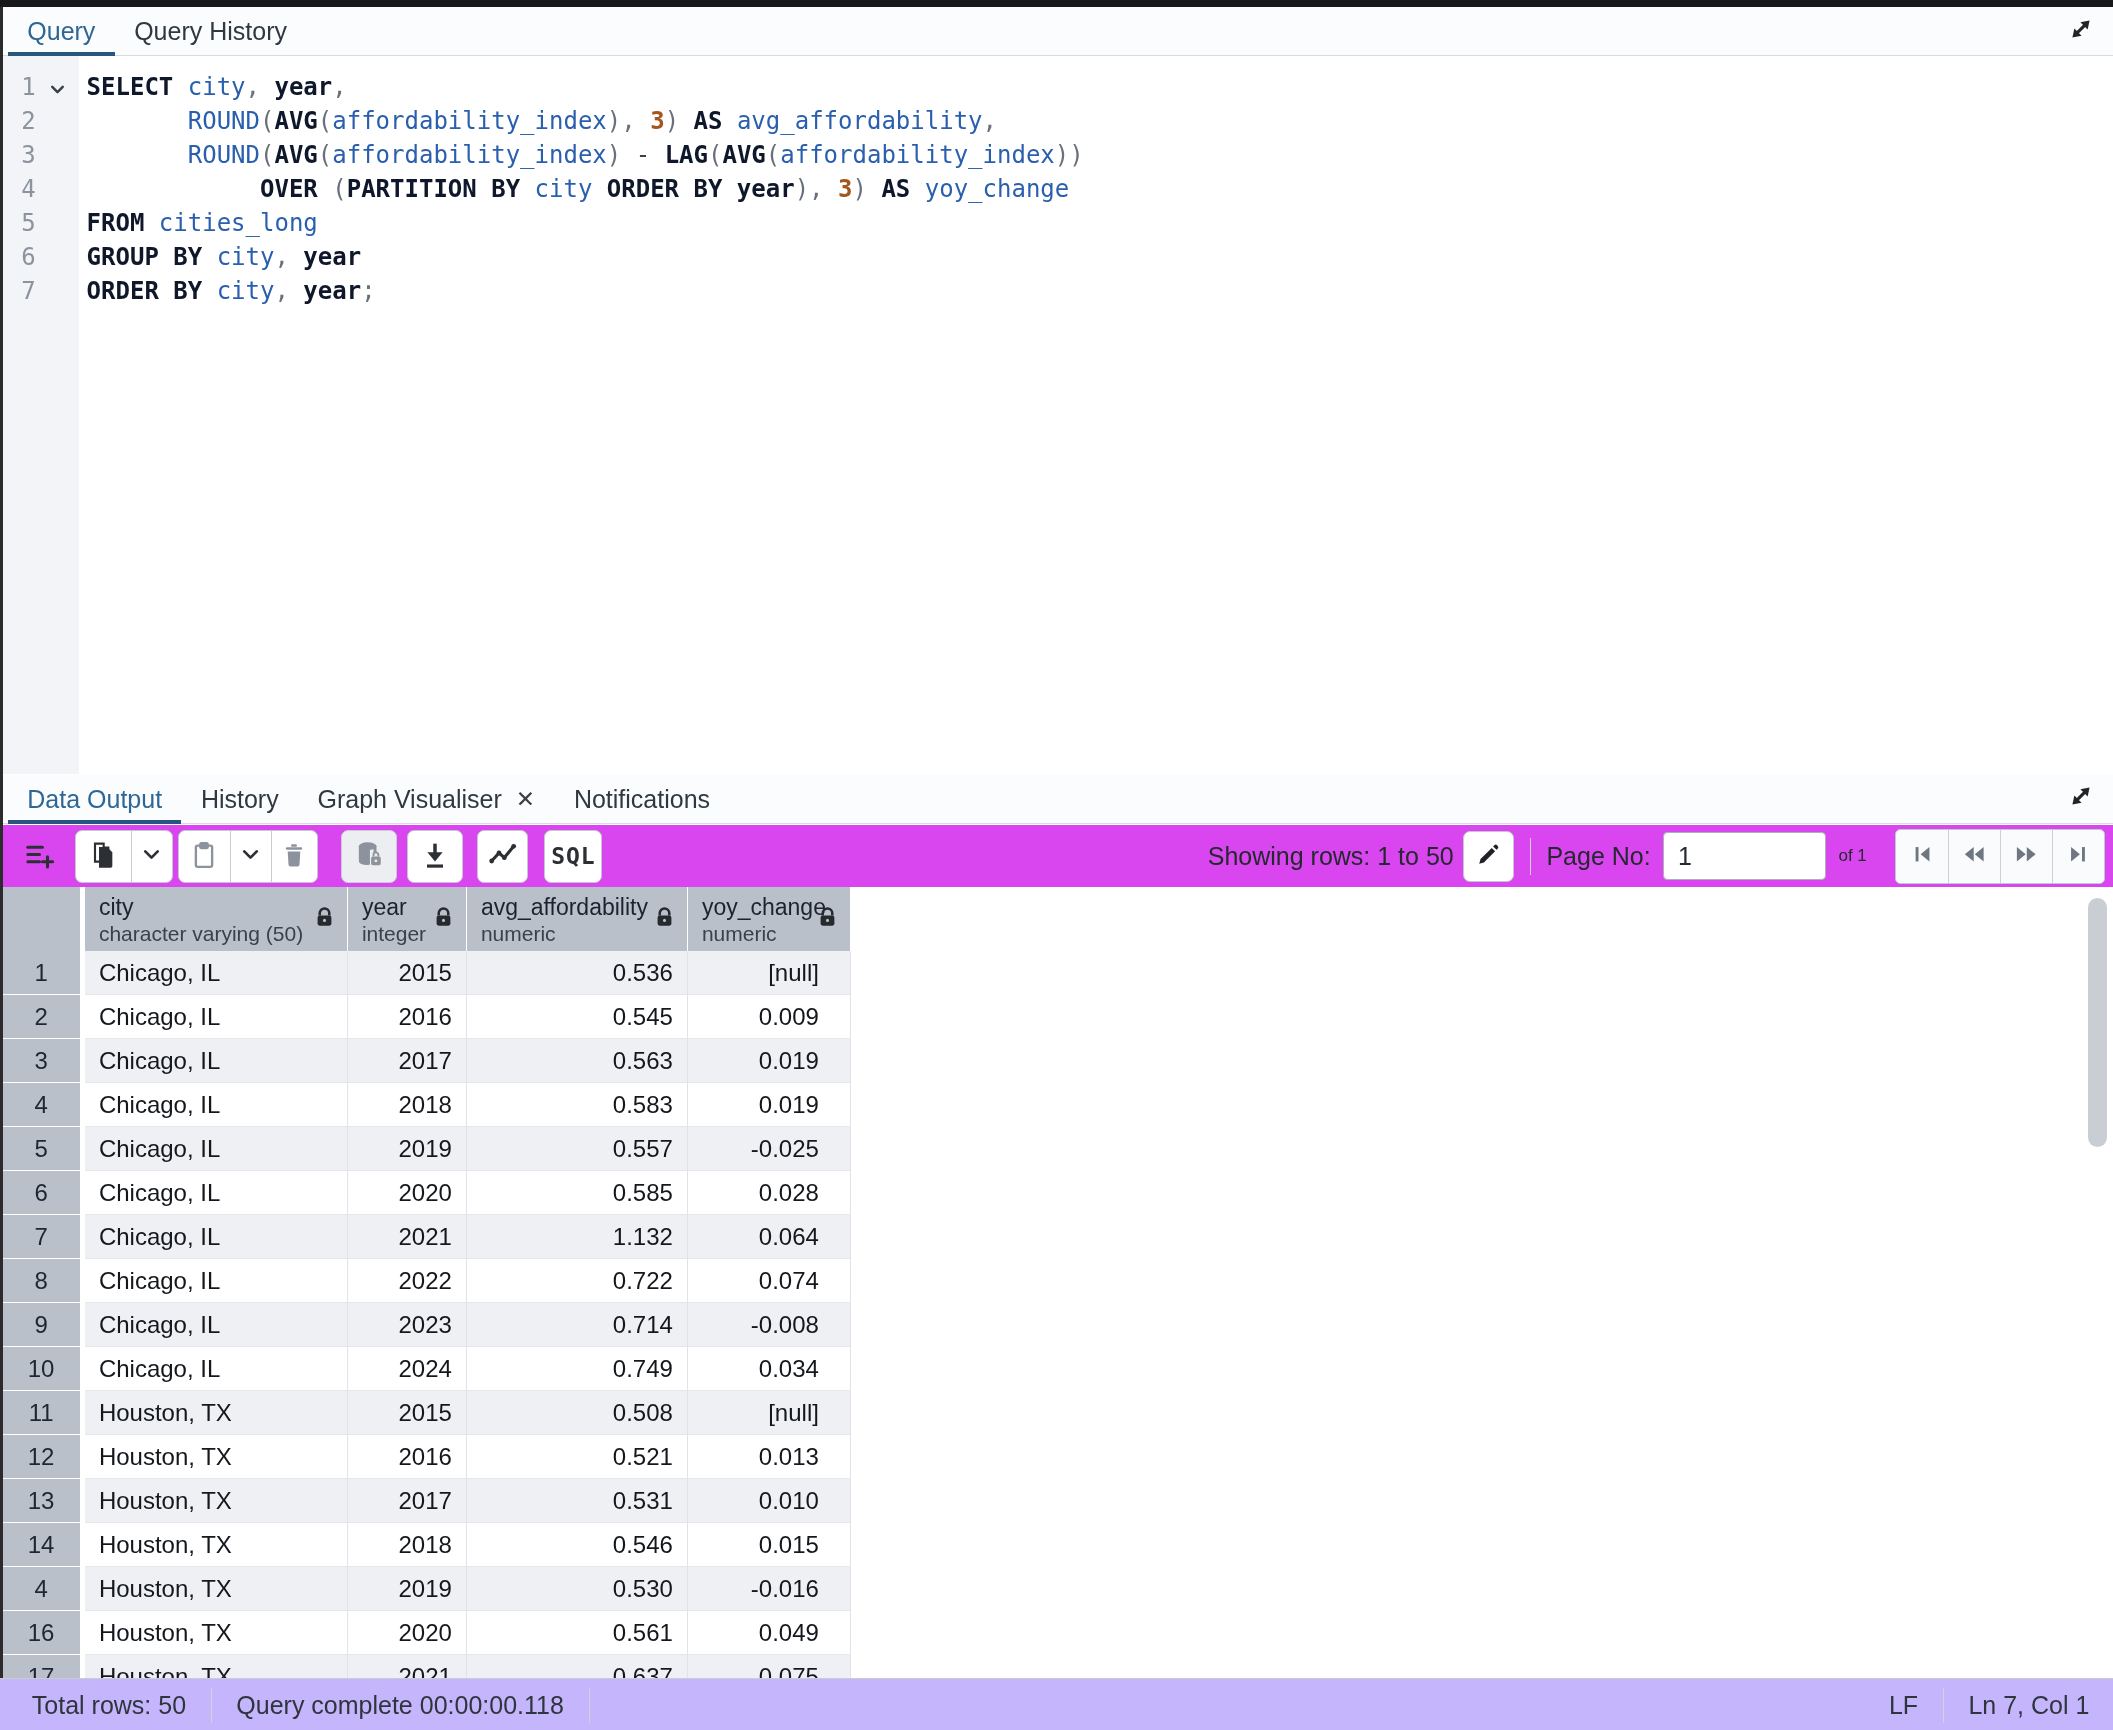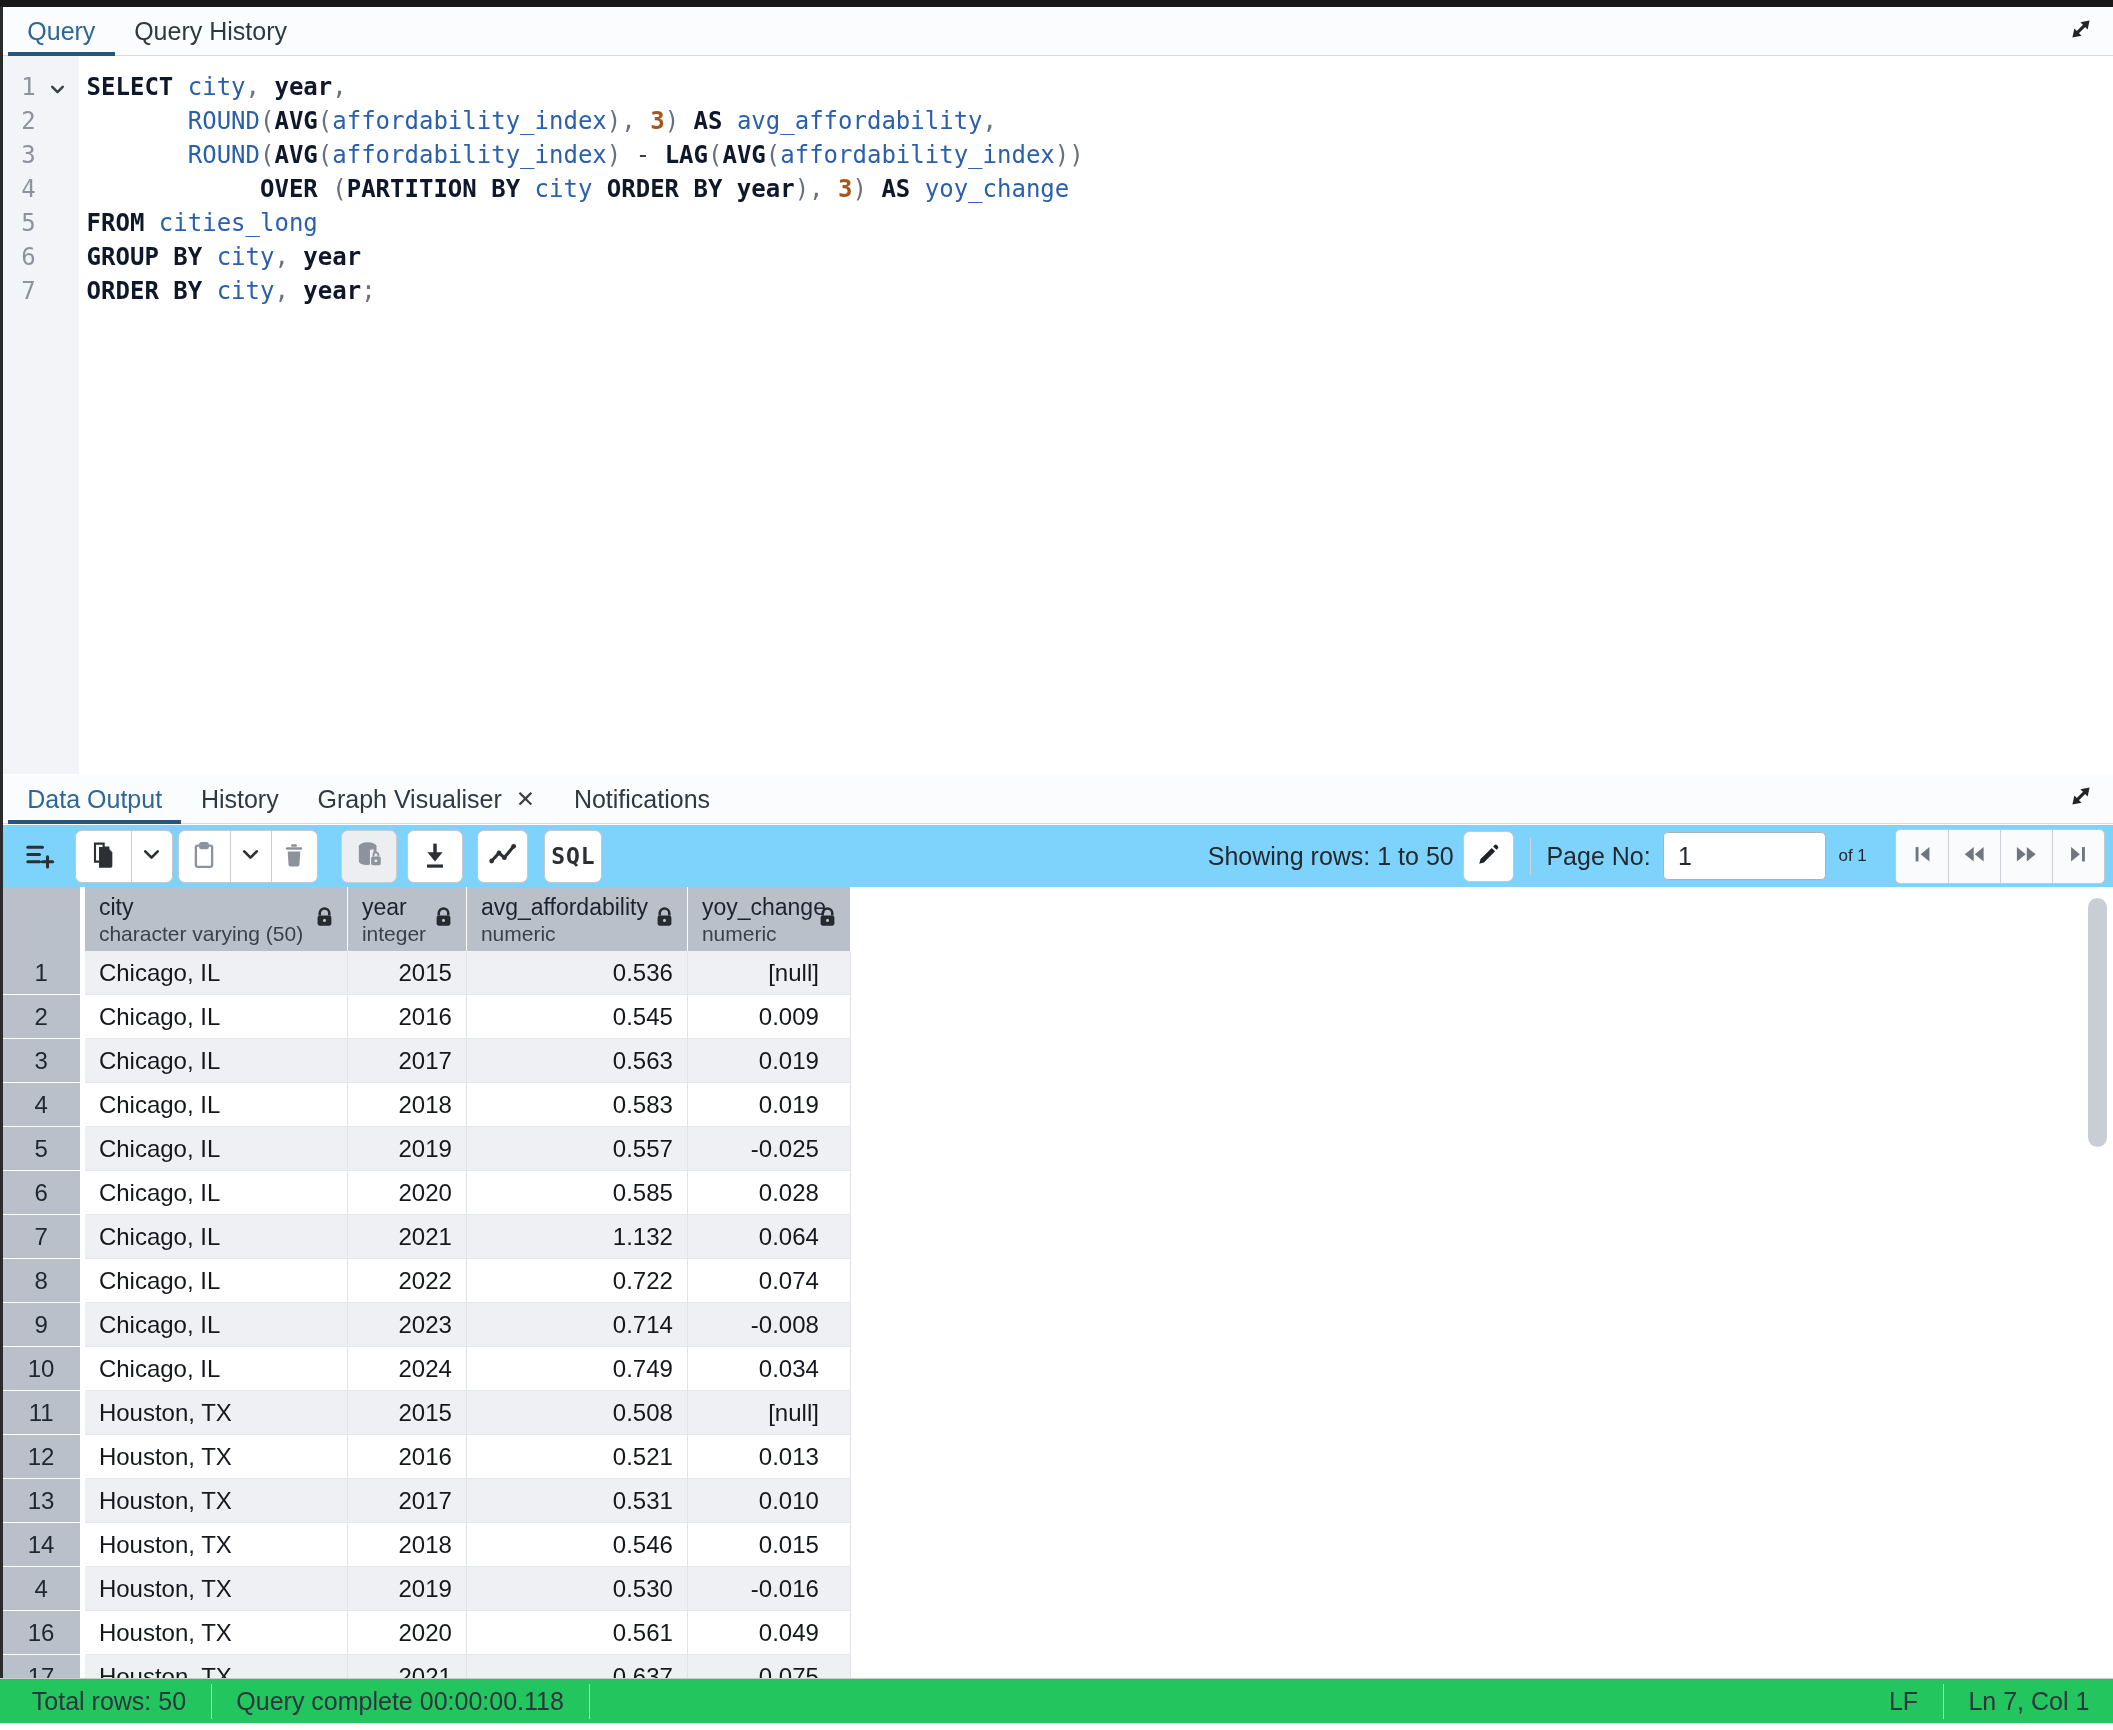--- a/index.html
+++ b/index.html
@@ -27,21 +27,21 @@
   .fold{display:inline-block;width:43px;text-align:center}
   .fold svg{vertical-align:middle;margin-top:3.5px}
   .code{padding-left:8px;color:#3c4048}
   .tk-k{color:#0f172a;font-weight:bold}
   .tk-i{color:#2a5fae}
   .tk-n{color:#a3571c;font-weight:bold}
   .tk-p{color:#69707c}
   .tk-o{color:#3c4048}
 
   
-  .toolbar{position:absolute;left:2.6px;top:825px;width:2111px;height:62px;background:#7dd3fc;display:flex;align-items:center}
+  .toolbar{position:absolute;left:2.6px;top:825px;width:2111px;height:62px;background:#d946ef;display:flex;align-items:center}
   .tb-left{display:flex;align-items:center;margin-left:12.4px}
   .btn{height:53px;background:#fff;border:0.9px solid #c3c8cf;border-radius:7px;display:flex;align-items:center;justify-content:center;color:#2c2f33;cursor:pointer}
   .btn.flat{background:transparent;border:none;width:49px}
   .btn.disabled{color:#8d939c}
   .btn.dim-bg{background:#eceef1}
   .btn-group{height:53px;display:flex;background:#fff;border:0.9px solid #c3c8cf;border-radius:7px;overflow:hidden}
   .btn-group .seg{display:flex;align-items:center;justify-content:center;height:100%;border:none;background:transparent;cursor:pointer;color:#2c2f33}
   .btn-group .seg + .seg{border-left:0.9px solid #c9cdd3}
   .seg.disabled{color:#8d939c}
   .sql-label{font-family:"DejaVu Sans Mono",monospace;font-weight:bold;font-size:23px;letter-spacing:0.9px}
@@ -75,21 +75,21 @@
   .grid-row.odd .cell{background:#eef0f4}
   .grid-row .c-num{width:77px;background:#b9c0ca !important;color:#1f2630;justify-content:center;border-right:none;border-bottom:1.8px solid #fff;padding:0}
   .c-city{width:263px;padding-left:14px}
   .c-year{width:119px;justify-content:flex-end;padding-right:14px}
   .c-avg{width:221px;justify-content:flex-end;padding-right:14px}
   .c-yoy{width:163px;justify-content:flex-end;padding-right:31px}
 
   .vscroll{position:absolute;right:7px;top:898px;width:19.4px;height:249px;background:#c9cdd4;border-radius:9.7px}
 
   
-  .statusbar{position:absolute;left:0;top:1678px;width:2114px;height:45px;background:#22c55e;border-top:0.9px solid #c9ccd0;display:flex;align-items:center;font-size:25px;color:#2f353c}
+  .statusbar{position:absolute;left:0;top:1678px;width:2114px;height:53px;background:#c4b5fd;border-top:0.9px solid #c9ccd0;display:flex;align-items:center;font-size:25px;color:#2f353c}
   .sb-item{padding:0 5.3px}
   .sb-first{margin-left:26.5px}
   .sb-sep{width:0.9px;height:35px;background:#d0d3d7;margin:0 19.4px}
   .sb-spacer{flex:1}
   .sb-right-pad{margin-right:19.4px}
 </style>
 </head>
 <body>
 
 <div class="screen">

